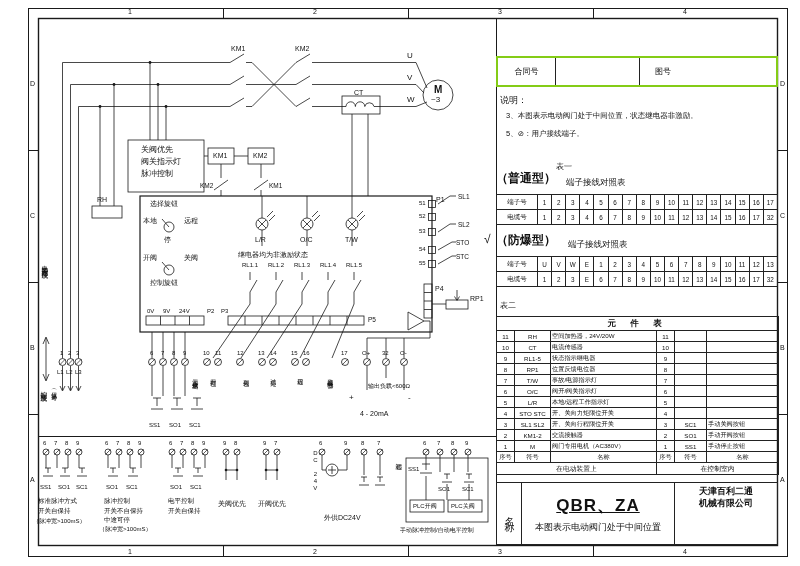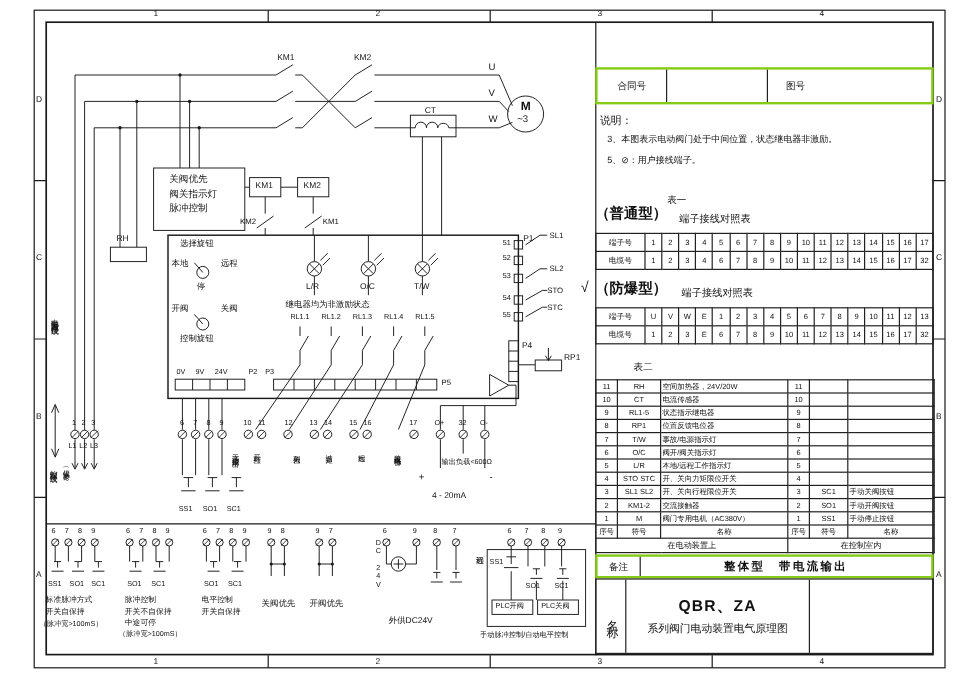--- a/index.html
+++ b/index.html
@@ -23,21 +23,21 @@
   .cellrow{position:absolute;display:flex;border:2px solid #84cc16;box-sizing:border-box;background:transparent;}
   .cell{border-right:1px solid #222;display:flex;align-items:center;justify-content:center;
         font-size:8px;box-sizing:border-box;overflow:hidden;}
   .cell:last-child{border-right:none;}
   .grow{flex:1;}
   .nameblk{position:absolute;left:496px;top:482px;width:282px;height:63px;border:1px solid #222;
            display:flex;box-sizing:border-box;}
   .nb-label{width:24px;border-right:1px solid #222;display:flex;align-items:center;justify-content:center;
             font-size:10px;writing-mode:vertical-rl;text-orientation:upright;letter-spacing:6px;}
   .nb-mid{width:152px;border-right:1px solid #222;display:flex;flex-direction:column;align-items:center;justify-content:center;}
-  .nb-t1{font-size:13px;font-weight:bold;letter-spacing:1px;}
+  .nb-t1{font-size:17px;font-weight:bold;letter-spacing:1px;text-decoration:underline;}
   .nb-t2{font-size:9px;margin-top:4px;}
   .nb-right{flex:1;display:flex;flex-direction:column;}
   .nb-apply{height:30px;border-bottom:1px solid #222;text-align:center;font-size:7.3px;padding-top:2px;line-height:1.35;}
   .nb-co{flex:1;text-align:center;font-size:9px;font-weight:bold;padding-top:3px;line-height:1.3;}
 </style>
 </head>
 <body>
 
 <div class="sheet">
 
@@ -176,21 +176,21 @@
   <div id="labels">
       <span class="lbl" style="left: 500px; top: 96px; font-size: 9px;">说明：</span>
       <span class="lbl" style="left: 506px; top: 112px; font-size: 7.5px;">3、本图表示电动阀门处于中间位置，状态继电器非激励。</span>
       <span class="lbl" style="left: 506px; top: 130px; font-size: 7.5px;">5、⊘：用户接线端子。</span>
       <span class="lbl" style="left: 556px; top: 163px; font-size: 8px;">表一</span>
       <span class="lbl b" style="left: 496px; top: 172px; font-size: 12px;">（普通型）</span>
       <span class="lbl" style="left: 566px; top: 178px; font-size: 8.5px;">端子接线对照表</span>
       <span class="lbl" style="left: 484px; top: 233px; font-size: 12px;">√</span>
       <span class="lbl b" style="left: 496px; top: 234px; font-size: 12px;">（防爆型）</span>
       <span class="lbl" style="left: 568px; top: 240px; font-size: 8.5px;">端子接线对照表</span>
-      <span class="lbl" style="left: 528px; top: 302px; font-size: 8px;">表二</span>
+      <span class="lbl" style="left: 500px; top: 302px; font-size: 8px; font-family: Liberation Mono, monospace;">表二</span>
       <span class="lbl" style="left: 231px; top: 45px; font-size: 7px;">KM1</span>
       <span class="lbl" style="left: 295px; top: 45px; font-size: 7px;">KM2</span>
       <span class="lbl" style="left: 407px; top: 52px;">U</span>
       <span class="lbl" style="left: 407px; top: 74px;">V</span>
       <span class="lbl" style="left: 407px; top: 96px;">W</span>
       <span class="lbl" style="left: 354px; top: 89px; font-size: 7px;">CT</span>
       <span class="lbl b" style="left: 434px; top: 85px; font-size: 10px;">M</span>
       <span class="lbl" style="left: 431px; top: 96px; font-size: 8px;">~3</span>
       <span class="lbl" style="left: 141px; top: 146px;">关阀优先</span>
       <span class="lbl" style="left: 141px; top: 158px;">阀关指示灯</span>
@@ -423,20 +423,23 @@
     <colgroup>
       <col style="width:18px">
         <col style="width:36px">
         <col style="width:106px">
       <col style="width:18px">
         <col style="width:32px">
         <col style="width:72px">
     </colgroup>
   <tbody>
         <tr>
+          <td colspan="6" class="cth">元 件 表</td>
+        </tr>
+        <tr>
           <td>11</td>
           <td>RH</td>
           <td class="lt">空间加热器，24V/20W</td>
           <td>11</td>
           <td></td>
           <td class="lt"></td>
         </tr>
         <tr>
           <td>10</td>
           <td>CT</td>
@@ -525,28 +528,28 @@
           <td>符号</td>
           <td>名称</td>
         </tr>
         <tr>
           <td colspan="3" class="loc">在电动装置上</td>
           <td colspan="3" class="loc">在控制室内</td>
         </tr>
       </tbody>
     </table>
 
-  <div class="cellrow" style="left:496px;top:462px;width:282px;height:20px;">
-    <div class="cell" style="width:36px;">备注</div>
-    <div class="cell grow" style="font-size:9.5px;font-weight:bold;letter-spacing:2px;">整体型　带电流输出</div>
-  </div>
 
   <div class="nameblk">
     <div class="nb-label">名称</div>
     <div class="nb-mid">
       <div class="nb-t1">QBR、ZA</div>
-      <div class="nb-t2">系列阀门电动装置电气原理图</div>
+      <div class="nb-t2">本图表示电动阀门处于中间位置</div>
     </div>
     <div class="nb-right">
+      <div class="nb-co">
+        <div>天津百利二通</div>
+        <div>机械有限公司</div>
+      </div>
     </div>
   </div>
 
 </div>
 
 </body></html>

